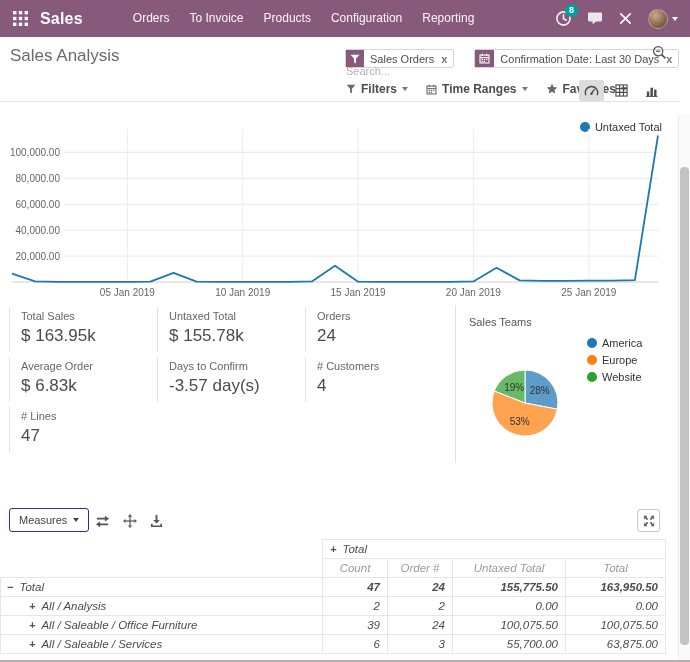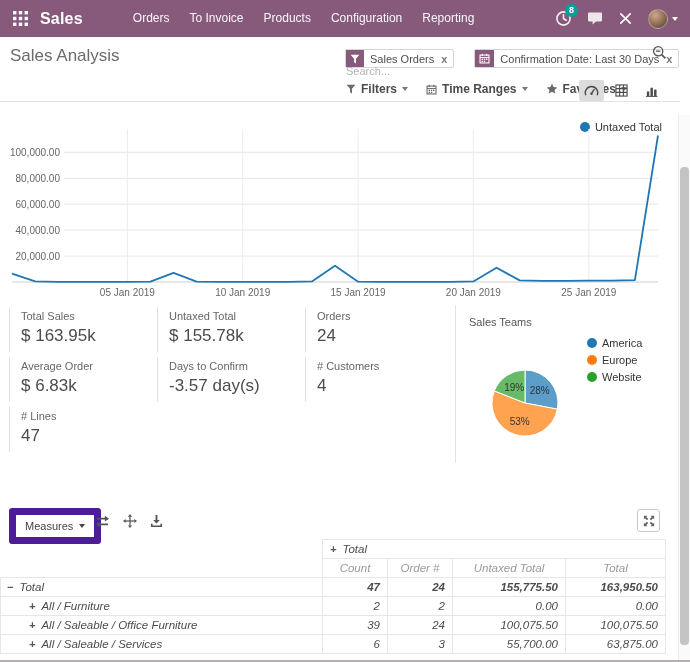--- a/index.html
+++ b/index.html
@@ -60,21 +60,21 @@
 
   
   .teams-panel { position:absolute; left:455px; top:190px; width:219px; height:158px; border-left:1px solid #e2e2e2; }
   .teams-title { font-size:11px; color:#555; padding:11px 0 0 13px; }
   #pie-chart { position:absolute; left:1px; top:30px; }
   .pie-legend { position:absolute; left:131px; top:29px; }
   .pie-legend-item { display:flex; align-items:center; gap:5px; font-size:11px; color:#333; height:17px; cursor:pointer; }
 
   
   .pivot-toolbar { position:absolute; left:9px; top:393px; width:664px; height:26px; }
-  .measures-btn { display:inline-flex; align-items:center; gap:6px; border:7px solid #4c1d95; border-radius:3px; background:#fff; font-size:11px; color:#444; padding:5px 9px; cursor:pointer; }
+  .measures-btn { display:inline-flex; align-items:center; gap:6px; border:1px solid #4c1d95; border-radius:3px; background:#fff; font-size:11px; color:#444; padding:5px 9px; cursor:pointer; }
   .tool-icons { position:absolute; left:86px; top:6px; display:flex; gap:13px; color:#555; }
   .tool-icons span { cursor:pointer; display:flex; align-items:center; }
   .expand-btn { position:absolute; right:13px; top:1px; width:23px; height:23px; border:1px solid #c9c9c9; border-radius:3px; background:#fff; display:flex; align-items:center; justify-content:center; color:#666; cursor:pointer; }
 
   
   .pivot-table { position:absolute; left:0; top:424px; border-collapse:collapse; table-layout:fixed; width:665px; font-size:11.5px; color:#4c4c4c;font-style:italic; }
   .pivot-table th, .pivot-table td { height:19px; padding:1px 7px; border:1px solid #e6e6e6; overflow:hidden; white-space:nowrap; }
   .pivot-table th.corner { border:none; }
   .pivot-table th.group-head { text-align:left; font-weight:normal; color:#4c4c4c; cursor:pointer; }
   .pivot-table th.col-head { text-align:center; font-weight:normal; color:#9a9a9a; cursor:pointer; }
@@ -391,21 +391,21 @@
       </thead>
       <tbody>
         <tr class="bold">
           <td class="row-label" style="padding-left: 6px;"><span class="expander">−</span><span>Total</span></td>
           <td class="num">47</td>
           <td class="num">24</td>
           <td class="num">155,775.50</td>
           <td class="num">163,950.50</td>
         </tr>
         <tr>
-          <td class="row-label" style="padding-left: 28px;"><span class="expander">+</span><span>All / Furniture</span></td>
+          <td class="row-label" style="padding-left: 28px;"><span class="expander">+</span><span>All / Analysis</span></td>
           <td class="num">2</td>
           <td class="num">2</td>
           <td class="num">0.00</td>
           <td class="num">0.00</td>
         </tr>
         <tr>
           <td class="row-label" style="padding-left: 28px;"><span class="expander">+</span><span>All / Saleable / Office Furniture</span></td>
           <td class="num">39</td>
           <td class="num">24</td>
           <td class="num">100,075.50</td>

